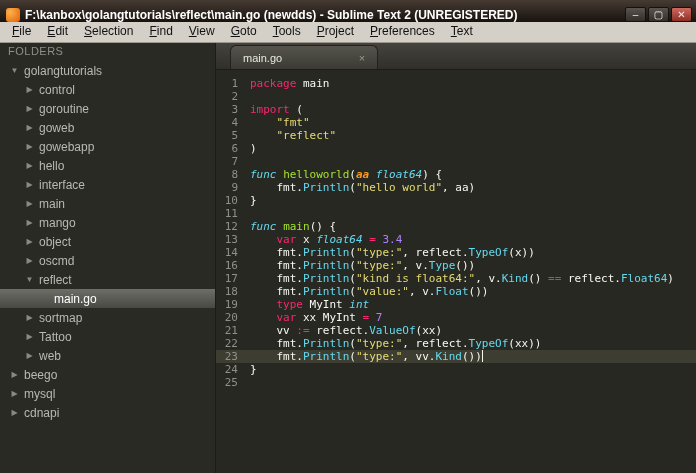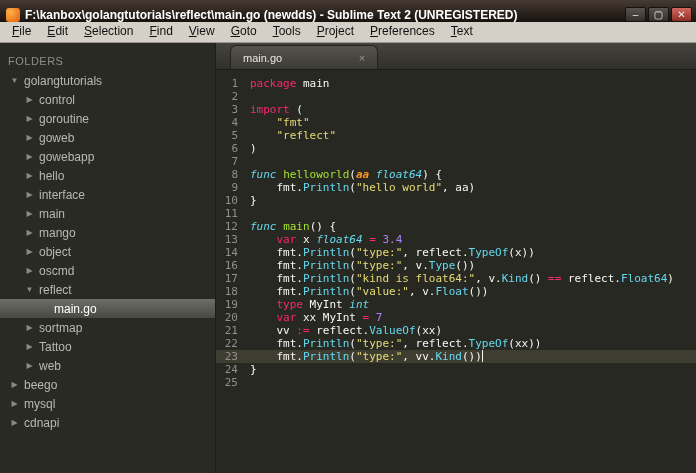--- a/index.html
+++ b/index.html
@@ -21,21 +21,21 @@
              border-bottom:1px solid #9b968e; }
   .menu-item { font-size:12px; color:#111; padding:2px 8px; white-space:nowrap; }
   .menu-item::first-letter { text-decoration:underline; }
 
   
   .main { display:flex; height:430px; }
 
   
   .sidebar { width:216px; flex:none; background:#2a2a25; border-right:1px solid #1b1b17;
              display:flex; flex-direction:column; overflow:hidden; }
-  .sidebar-header { font-size:11px; color:#8f8f88; padding:12px 8px 4px; letter-spacing:.5px; }
+  .sidebar-header { font-size:11px; color:#8f8f88; padding:2px 8px 4px; letter-spacing:.5px; }
   .tree { flex:1; overflow:hidden; font-size:12px; color:#b9b9b2; }
   .tree-row { height:19px; display:flex; align-items:center; white-space:nowrap; }
   .tree-row.selected { background:linear-gradient(#6e6e69,#494944); color:#ffffff; }
   .arrow { width:13px; flex:none; display:inline-block; text-align:center; color:#8a8a84; font-size:8px; margin-right:3px; }
   .tree-label { overflow:hidden; }
 
   
   .editor { flex:1; display:flex; flex-direction:column; background:#272822; min-width:0; }
   .tabbar { height:27px; flex:none; background:linear-gradient(#45433d,#312f2a);
             display:flex; align-items:flex-end; padding-left:14px; border-bottom:1px solid #1d1c18; }

